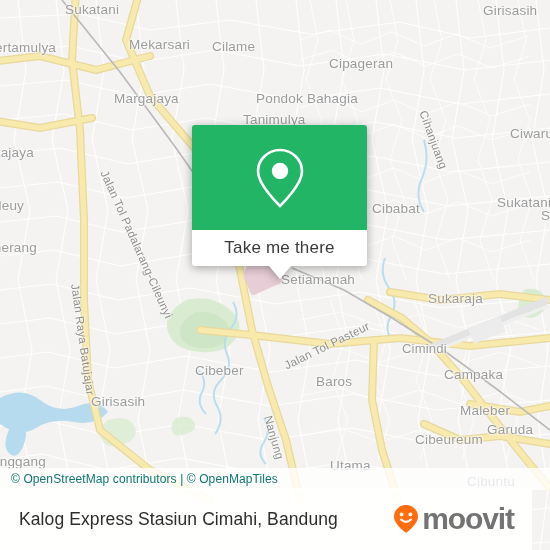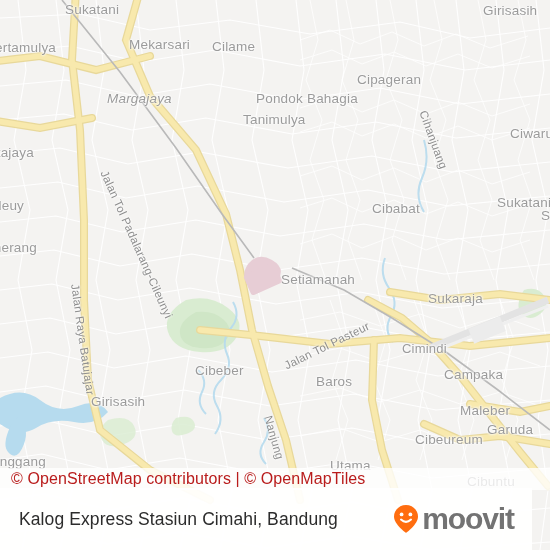--- a/index.html
+++ b/index.html
@@ -31,21 +31,21 @@
               display:flex;align-items:center;justify-content:center;}
   #popup-foot-label{font-size:17px;color:#3a3a3a;letter-spacing:.2px;}
   #popup-tail{position:absolute;left:50%;top:141px;margin-left:-11px;
               width:0;height:0;border-left:11px solid transparent;
               border-right:11px solid transparent;border-top:13px solid #fff;}
 
   
   #attribution{position:absolute;left:0;top:468px;width:550px;height:22px;
                background:rgba(255,255,255,.78);
                display:flex;align-items:center;}
-  #attribution span{font-size:16px;color:#b91c1c;padding-left:11px;
+  #attribution span{font-size:12px;color:#0f766e;padding-left:11px;
                     letter-spacing:.1px;}
 
   
   #footer{position:absolute;left:0;top:488px;width:532px;height:62px;
           background:rgba(255,255,255,.93);display:flex;align-items:center;
           justify-content:space-between;padding:0 18px 0 19px;
           box-sizing:border-box;}
   #footer-title{font-size:17.5px;color:#2c2c2c;letter-spacing:.1px;
                 white-space:nowrap;}
   #brand{display:flex;align-items:center;gap:1px;}
@@ -180,24 +180,24 @@
         <path d="M248 264 q10 -12 24 -4 q14 8 6 20 q-8 12 -24 6 q-16 -6 -6 -22 Z" fill="#e7cdd5"></path>
         <rect x="246" y="268" width="34" height="22" rx="3" fill="#e7cdd5" transform="rotate(-24 263 279)"></rect>
       </g>
     </svg>
 
     <div>
         <div class="place-label big" style="left: 65px; top: 2px;">Sukatani</div>
         <div class="place-label big" style="left: 483px; top: 3px;">Girisasih</div>
         <div class="place-label big" style="left: 129px; top: 37px;">Mekarsari</div>
         <div class="place-label big" style="left: 212px; top: 39px;">Cilame</div>
-        <div class="place-label big" style="left: 329px; top: 72px; margin-left: 28px;">Cipageran</div>
+        <div class="place-label big" style="left: 329px; top: 56px;">Cipageran</div>
         <div class="place-label big" style="left: -5px; top: 40px;">ertamulya</div>
         <div class="place-label big" style="left: 256px; top: 91px;">Pondok Bahagia</div>
-        <div class="place-label big" style="left: 107px; top: 91px; font-style: italic;">Margajaya</div>
+        <div class="place-label big" style="left: 114px; top: 91px;">Margajaya</div>
         <div class="place-label big" style="left: 243px; top: 112px;">Tanimulya</div>
         <div class="place-label big" style="left: 510px; top: 126px;">Ciwaru</div>
         <div class="place-label big" style="left: -8px; top: 145px;">rtajaya</div>
         <div class="place-label big" style="left: 372px; top: 201px;">Cibabat</div>
         <div class="place-label big" style="left: 497px; top: 195px;">Sukatani</div>
         <div class="place-label big" style="left: 541px; top: 208px;">Su</div>
         <div class="place-label big" style="left: -6px; top: 198px;">deuy</div>
         <div class="place-label big" style="left: -10px; top: 240px;">merang</div>
         <div class="place-label big" style="left: 281px; top: 272px;">Setiamanah</div>
         <div class="place-label big" style="left: 428px; top: 291px;">Sukaraja</div>
@@ -216,20 +216,32 @@
 
     <div>
         <div class="street-label" style="left: 104px; top: 165px; transform: rotate(66deg);">Jalan Tol Padalarang-Cileunyi</div>
         <div class="street-label" style="left: 75px; top: 278px; transform: rotate(82deg);">Jalan Raya Batujajar</div>
         <div class="street-label" style="left: 423px; top: 105px; transform: rotate(70deg);">Cihanjuang</div>
         <div class="street-label" style="left: 285px; top: 360px; transform: rotate(-26deg);">Jalan Tol Pasteur</div>
         <div class="street-label" style="left: 268px; top: 410px; transform: rotate(74deg);">Nanjung</div>
       </div>
   </div>
 
+  <div id="popup">
+    <div id="popup-head">
+      <svg width="52" height="64" viewBox="0 0 52 64">
+        <path d="M26 4 C13.8 4 4 13.6 4 25.4 C4 39 26 60 26 60 C26 60 48 39 48 25.4 C48 13.6 38.2 4 26 4 Z" fill="none" stroke="#ffffff" stroke-width="2.6"></path>
+        <circle cx="26" cy="25" r="8.2" fill="#ffffff"></circle>
+      </svg>
+    </div>
+    <div id="popup-foot">
+      <span id="popup-foot-label">Take me there</span>
+    </div>
+    <div id="popup-tail"></div>
+  </div>
 
   <div id="attribution">
     <span>© OpenStreetMap contributors | © OpenMapTiles</span>
   </div>
 
   <div id="footer">
     <div id="footer-title">Kalog Express Stasiun Cimahi, Bandung</div>
     <div id="brand">
       <svg width="30" height="32" viewBox="0 0 30 32">
         <path d="M15 2 C8.4 2 3 7.2 3 13.6 C3 21.6 15 30 15 30 C15 30 27 21.6 27 13.6 C27 7.2 21.6 2 15 2 Z" fill="#ff6d0f"></path>

